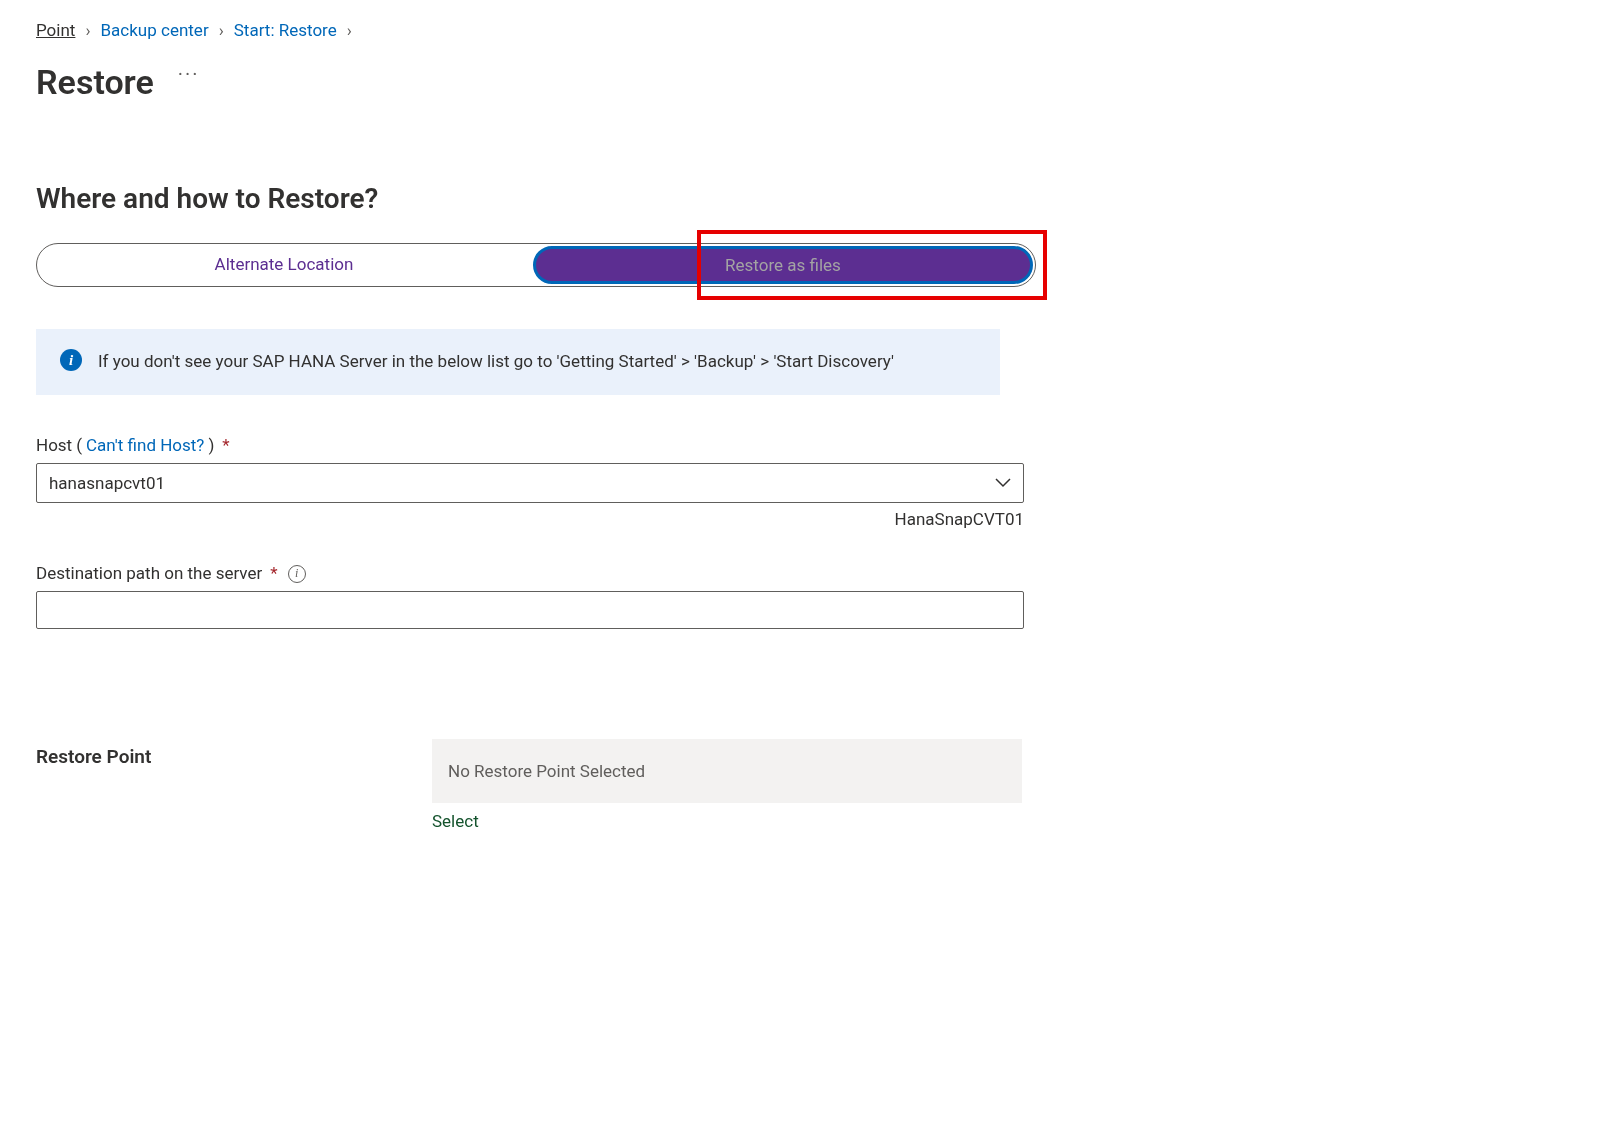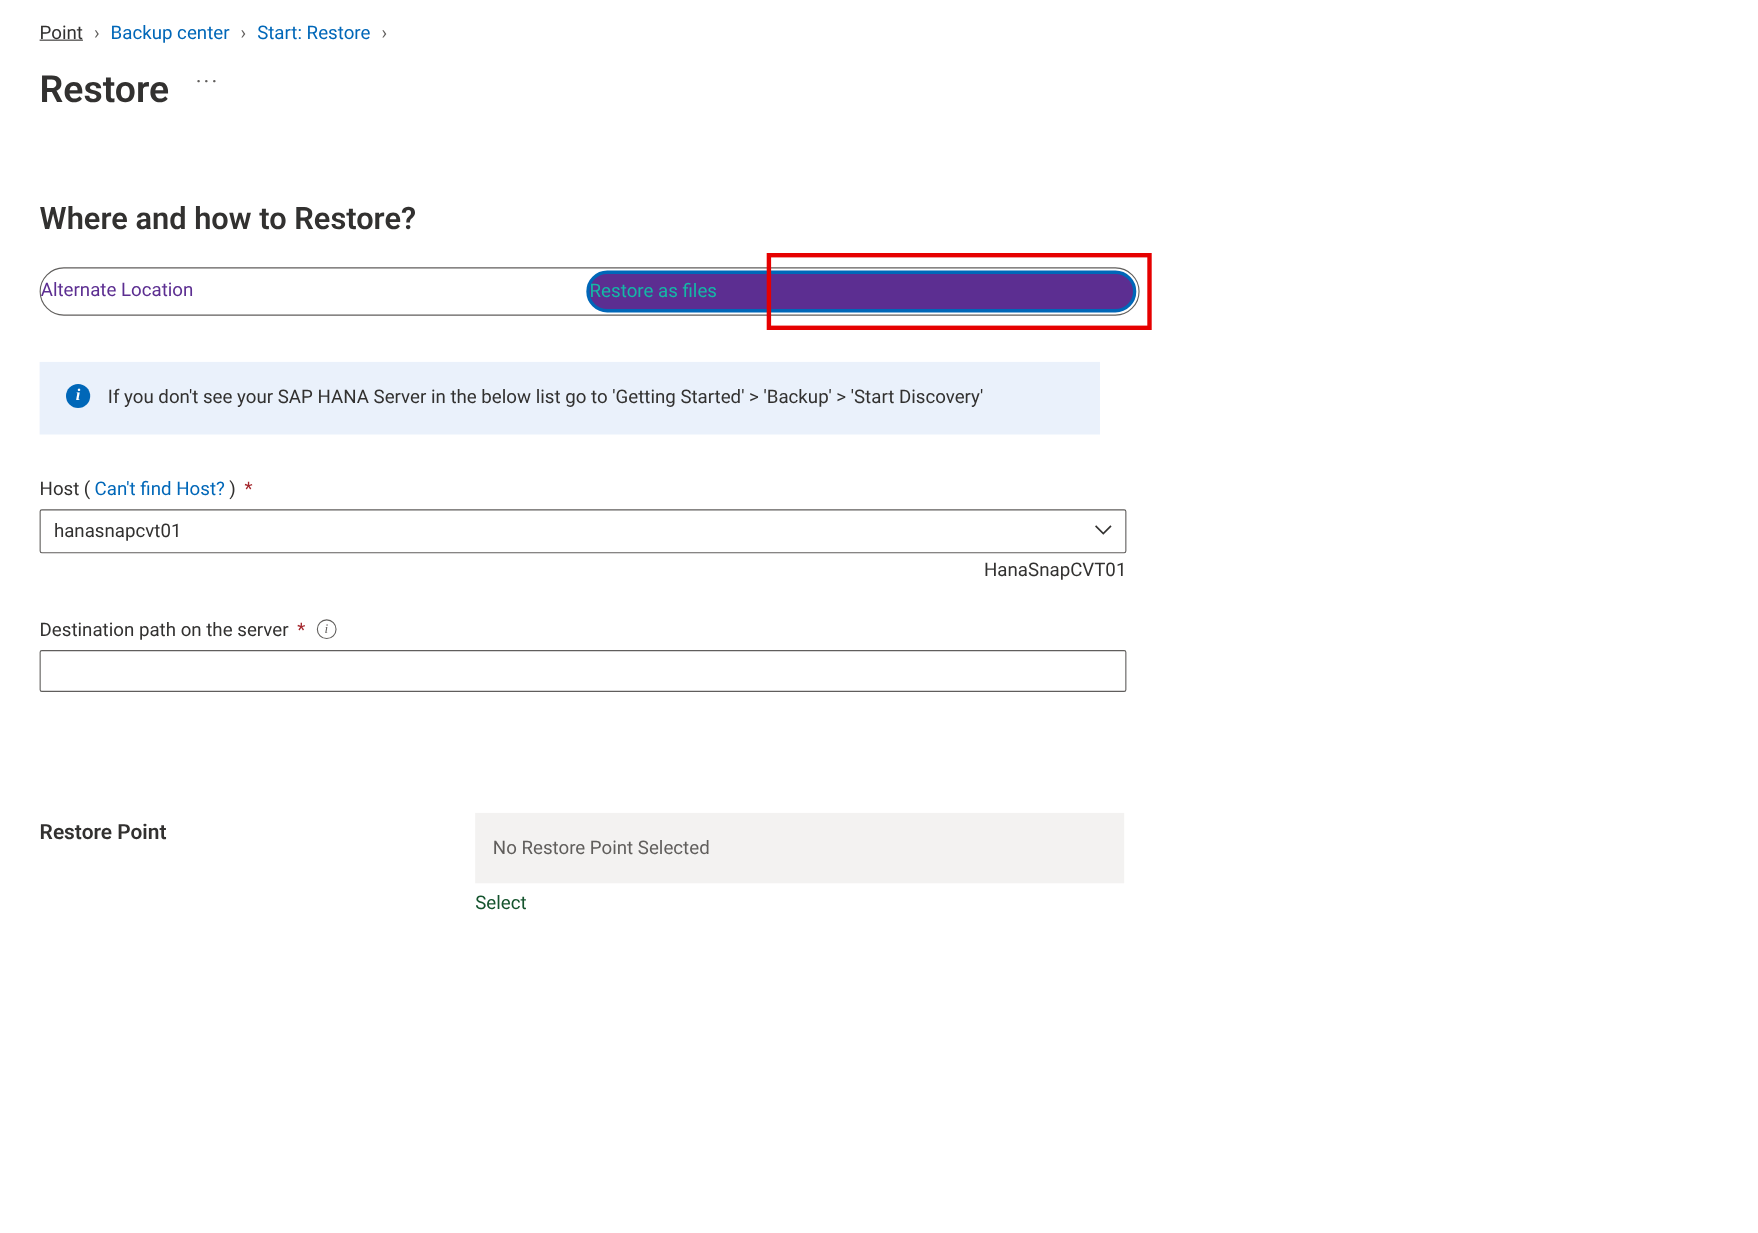--- a/index.html
+++ b/index.html
@@ -59,31 +59,31 @@
       display: flex;
       width: 1000px;
       border: 1px solid #605e5c;
       border-radius: 26px;
       overflow: visible;
       position: relative;
       margin-bottom: 42px;
     }
     .pill-option {
       flex: 1;
-      text-align: left;
+      text-align: center;
       padding: 10px 0;
       color: #5c2e91;
       font-size: 17px;
       cursor: pointer;
       position: relative;
       z-index: 1;
     }
     .pill-option.selected {
       background: #5c2e91;
-      color: #14b8a6;
+      color: #a3a3a3;
       border-radius: 22px;
       border: 3px solid #0067b8;
       margin: 2px;
       padding: 6px 0;
     }
     .highlight-box {
       position: absolute;
       border: 4px solid #e60000;
       top: -14px;
       bottom: -14px;
@@ -121,21 +121,21 @@
       line-height: 1.5;
     }
     .field-block {
       margin-bottom: 34px;
     }
     .field-label {
       font-size: 17px;
       color: #323130;
       margin-bottom: 8px;
       display: flex;
-      align-items: flex-start;
+      align-items: flex-end;
       gap: 4px;
     }
     .field-label .link-inline {
       color: #0067b8;
       cursor: pointer;
     }
     .req-star {
       color: #a4262c;
       margin-left: 4px;
     }

